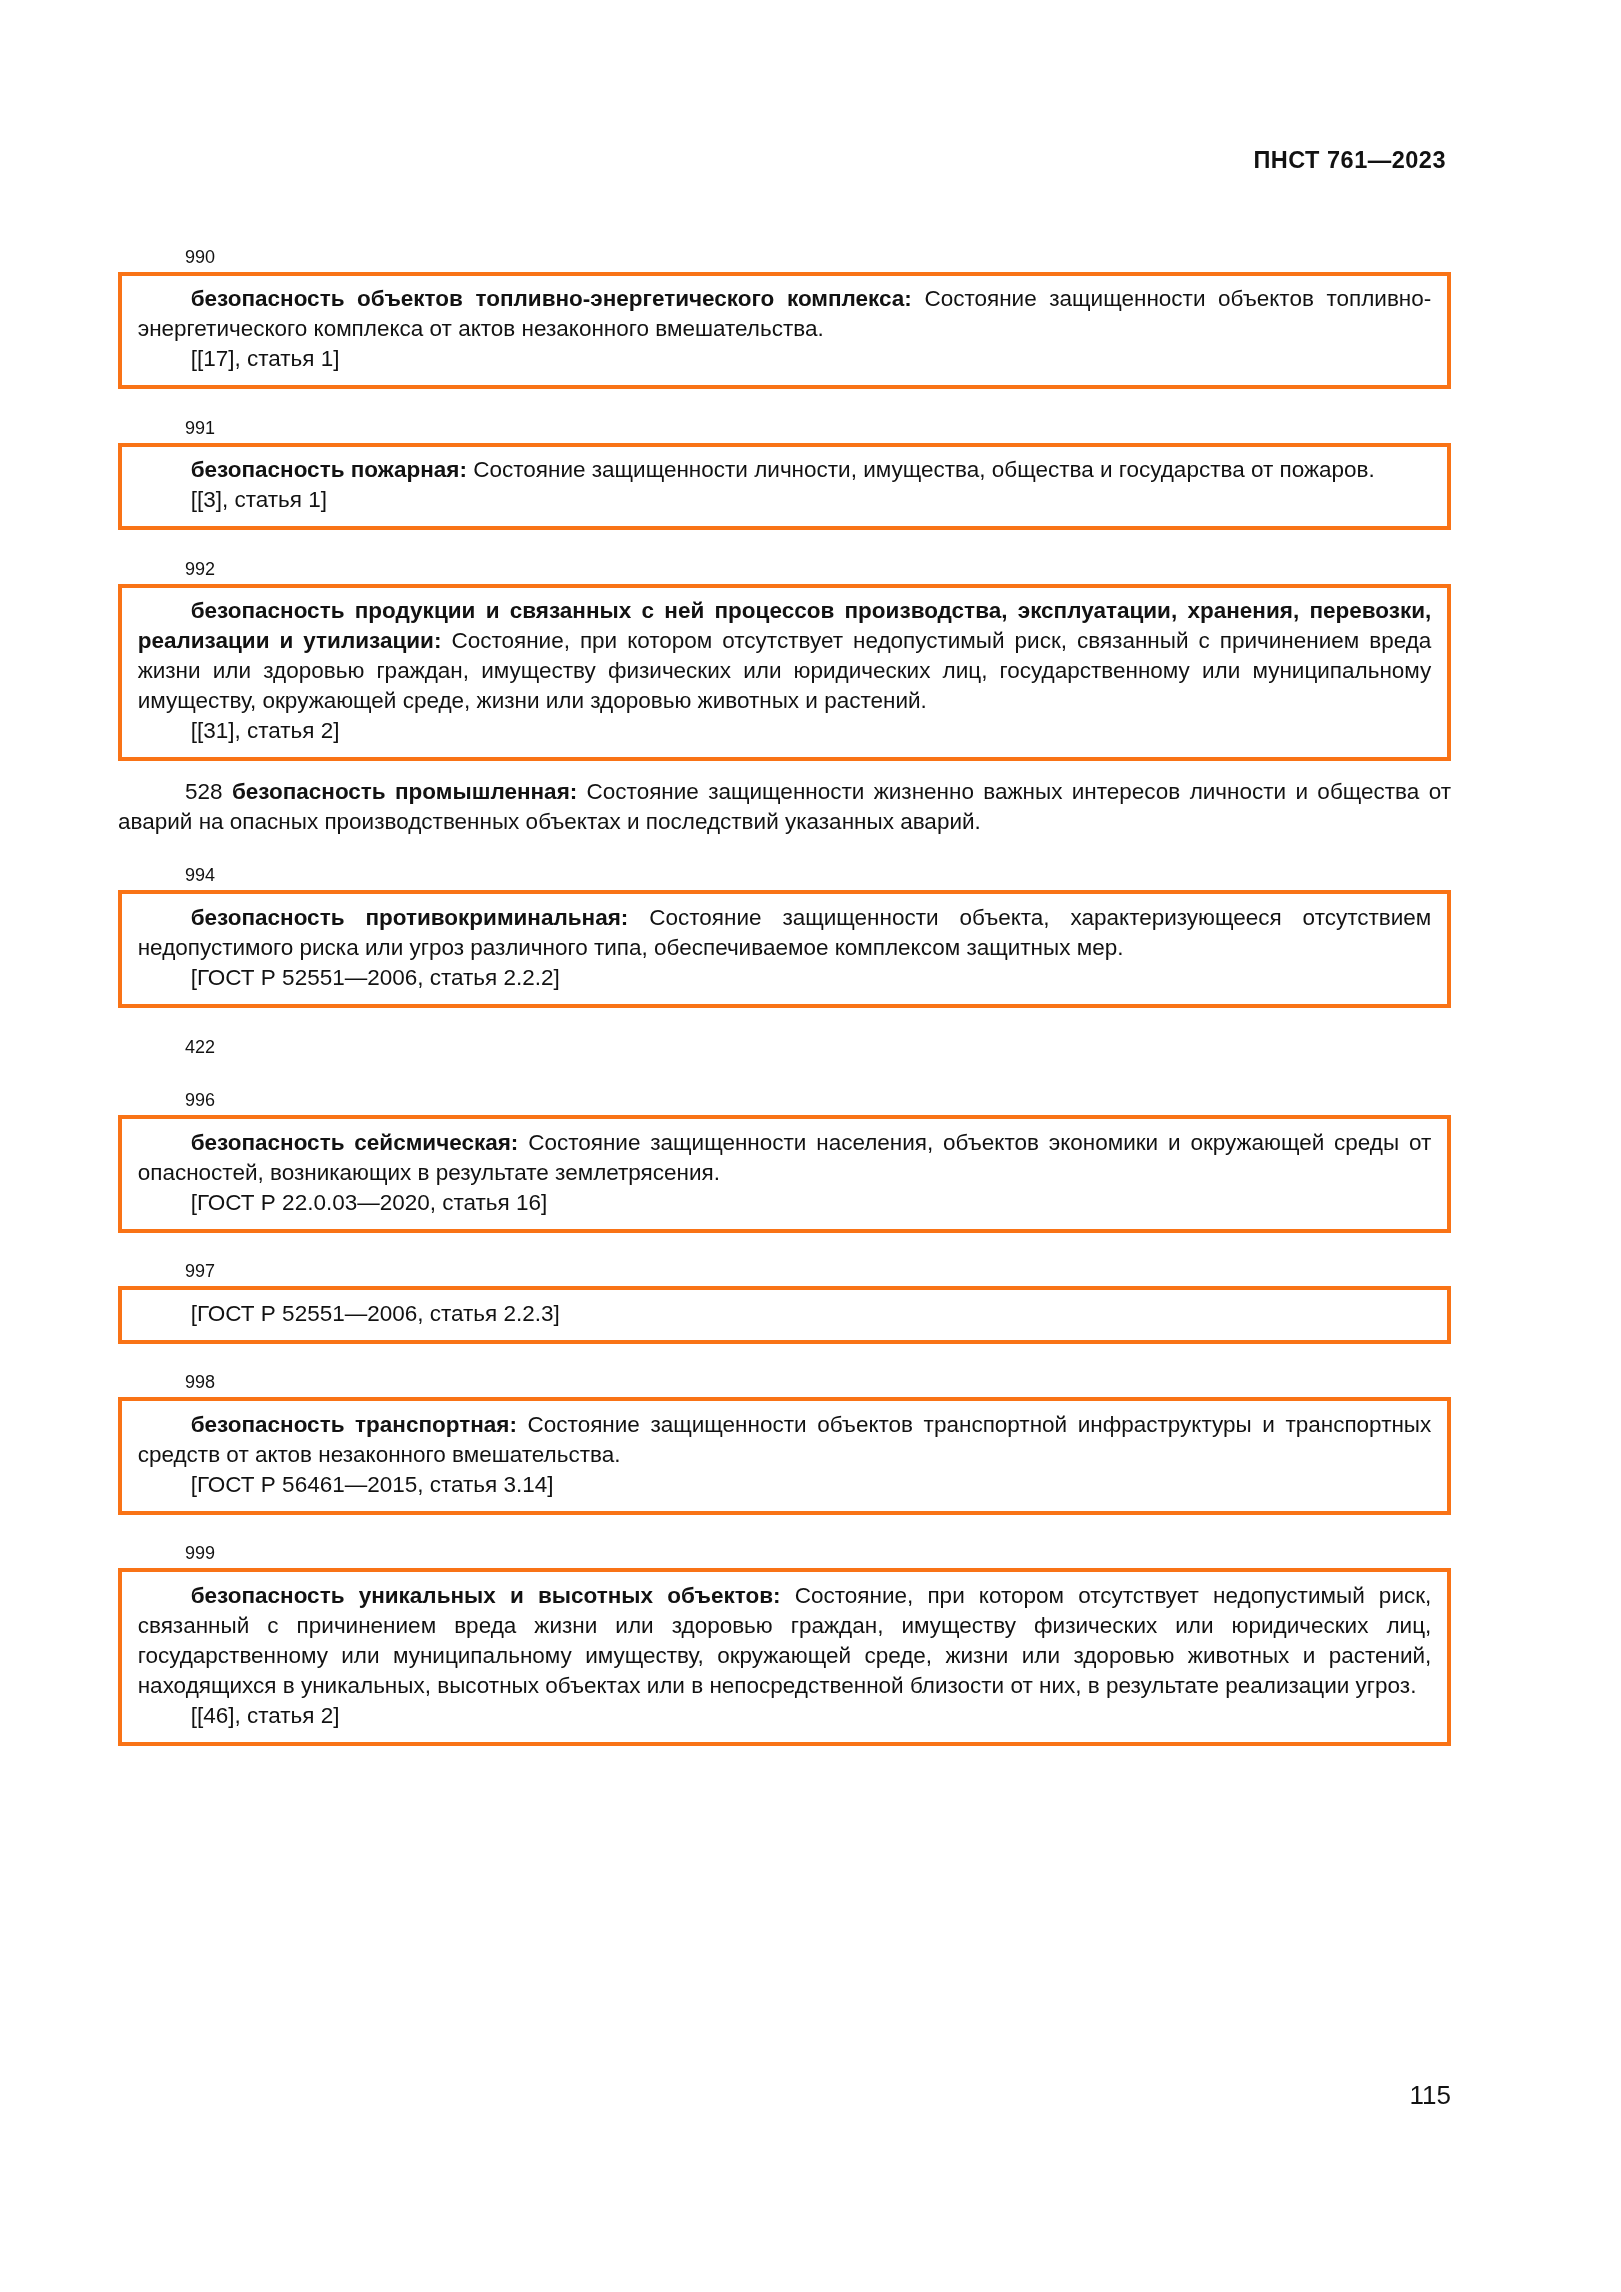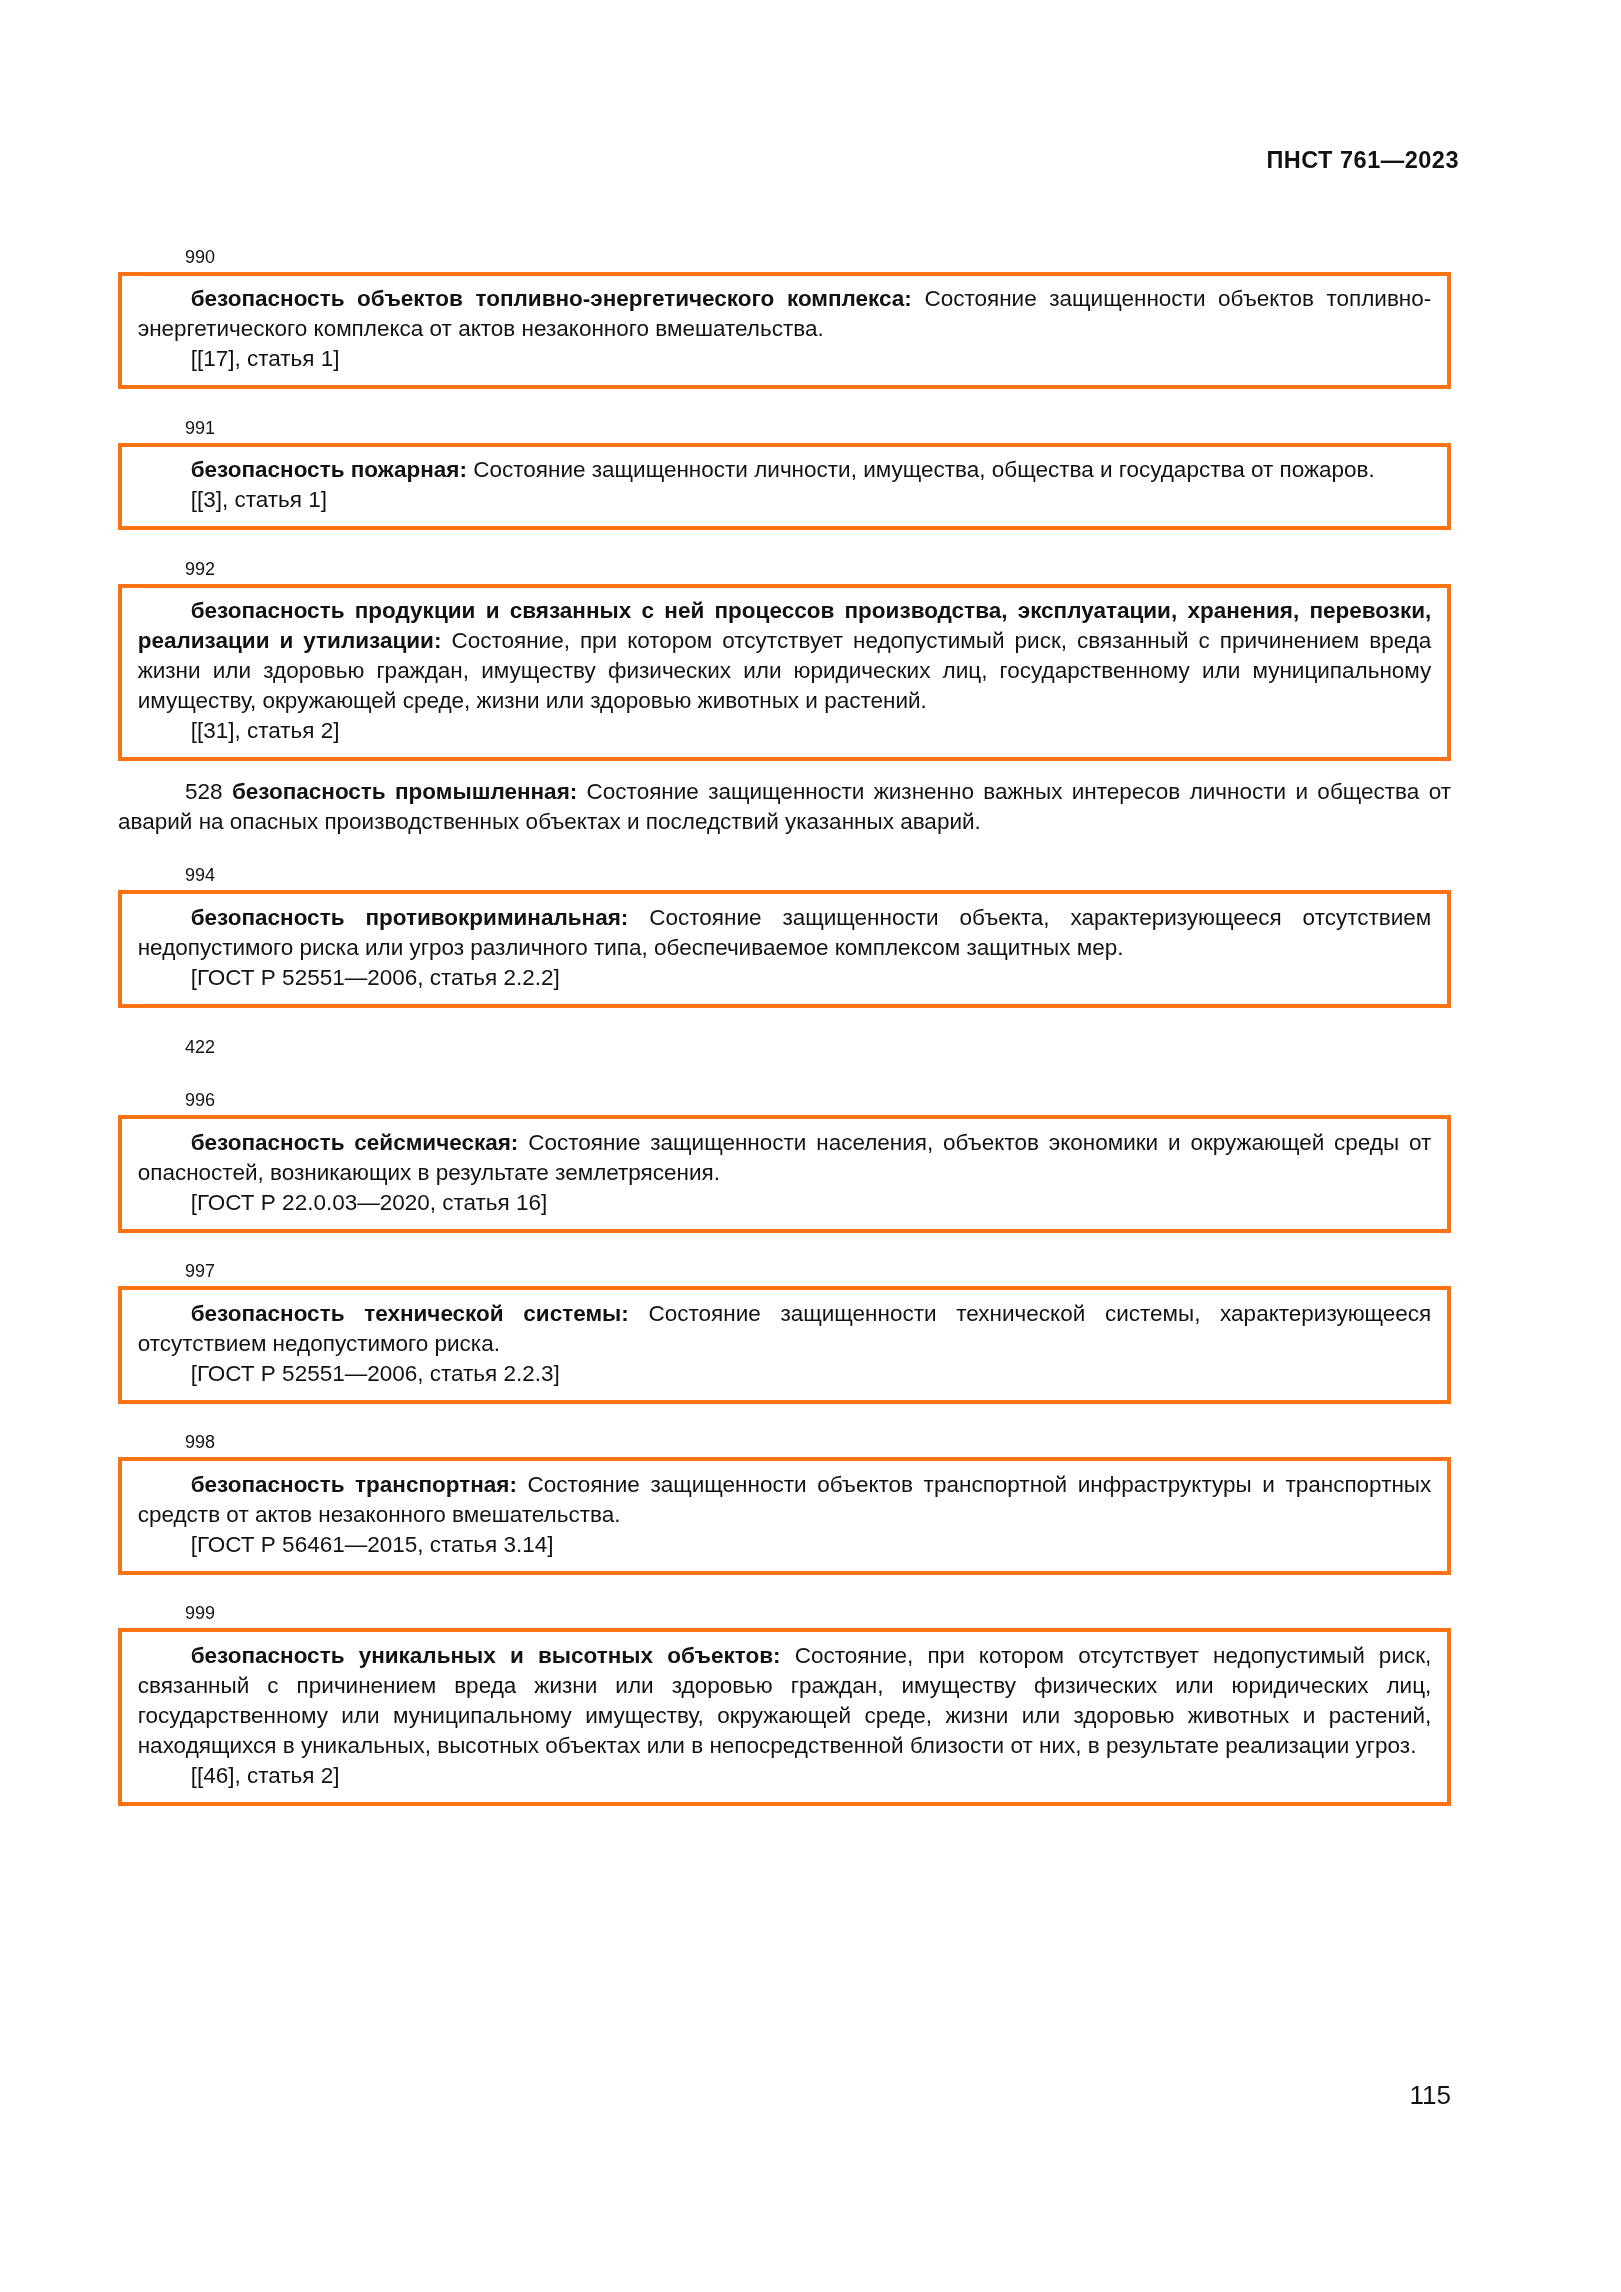--- a/index.html
+++ b/index.html
@@ -8,21 +8,21 @@
     width: 1621px;
     height: 2293px;
     position: relative;
     font-family: "Liberation Sans", sans-serif;
     color: #121212;
   }
   .page { position: absolute; inset: 0; background: #ffffff; }
   .doc-header {
     position: absolute;
     top: 147px;
-    left: 126px;
+    left: 113px;
     width: 1333px;
     text-align: right;
     font-weight: bold;
     font-size: 23.5px;
     letter-spacing: 0.5px;
   }
   .content {
     position: absolute;
     top: 218px;
     left: 118px;
@@ -111,21 +111,20 @@
       <section class="entry boxed">
         <div class="num">996</div>
         <div class="box">
           <p class="def"><b class="term">безопасность сейсмическая:</b> Состояние защищенности населения, объектов экономики и окружающей среды от опасностей, возникающих в результате землетрясения.</p>
           <p class="src">[ГОСТ Р 22.0.03—2020, статья 16]</p>
         </div>
       </section>
       <section class="entry boxed">
         <div class="num">997</div>
         <div class="box">
-          <p class="def"><b class="term">безопасность технической системы:</b> Состояние защищенности технической системы, характеризующееся отсутствием недопустимого риска.</p>
           <p class="src">[ГОСТ Р 52551—2006, статья 2.2.3]</p>
         </div>
       </section>
       <section class="entry boxed">
         <div class="num">998</div>
         <div class="box">
           <p class="def"><b class="term">безопасность транспортная:</b> Состояние защищенности объектов транспортной инфраструктуры и транспортных средств от актов незаконного вмешательства.</p>
           <p class="src">[ГОСТ Р 56461—2015, статья 3.14]</p>
         </div>
       </section>

